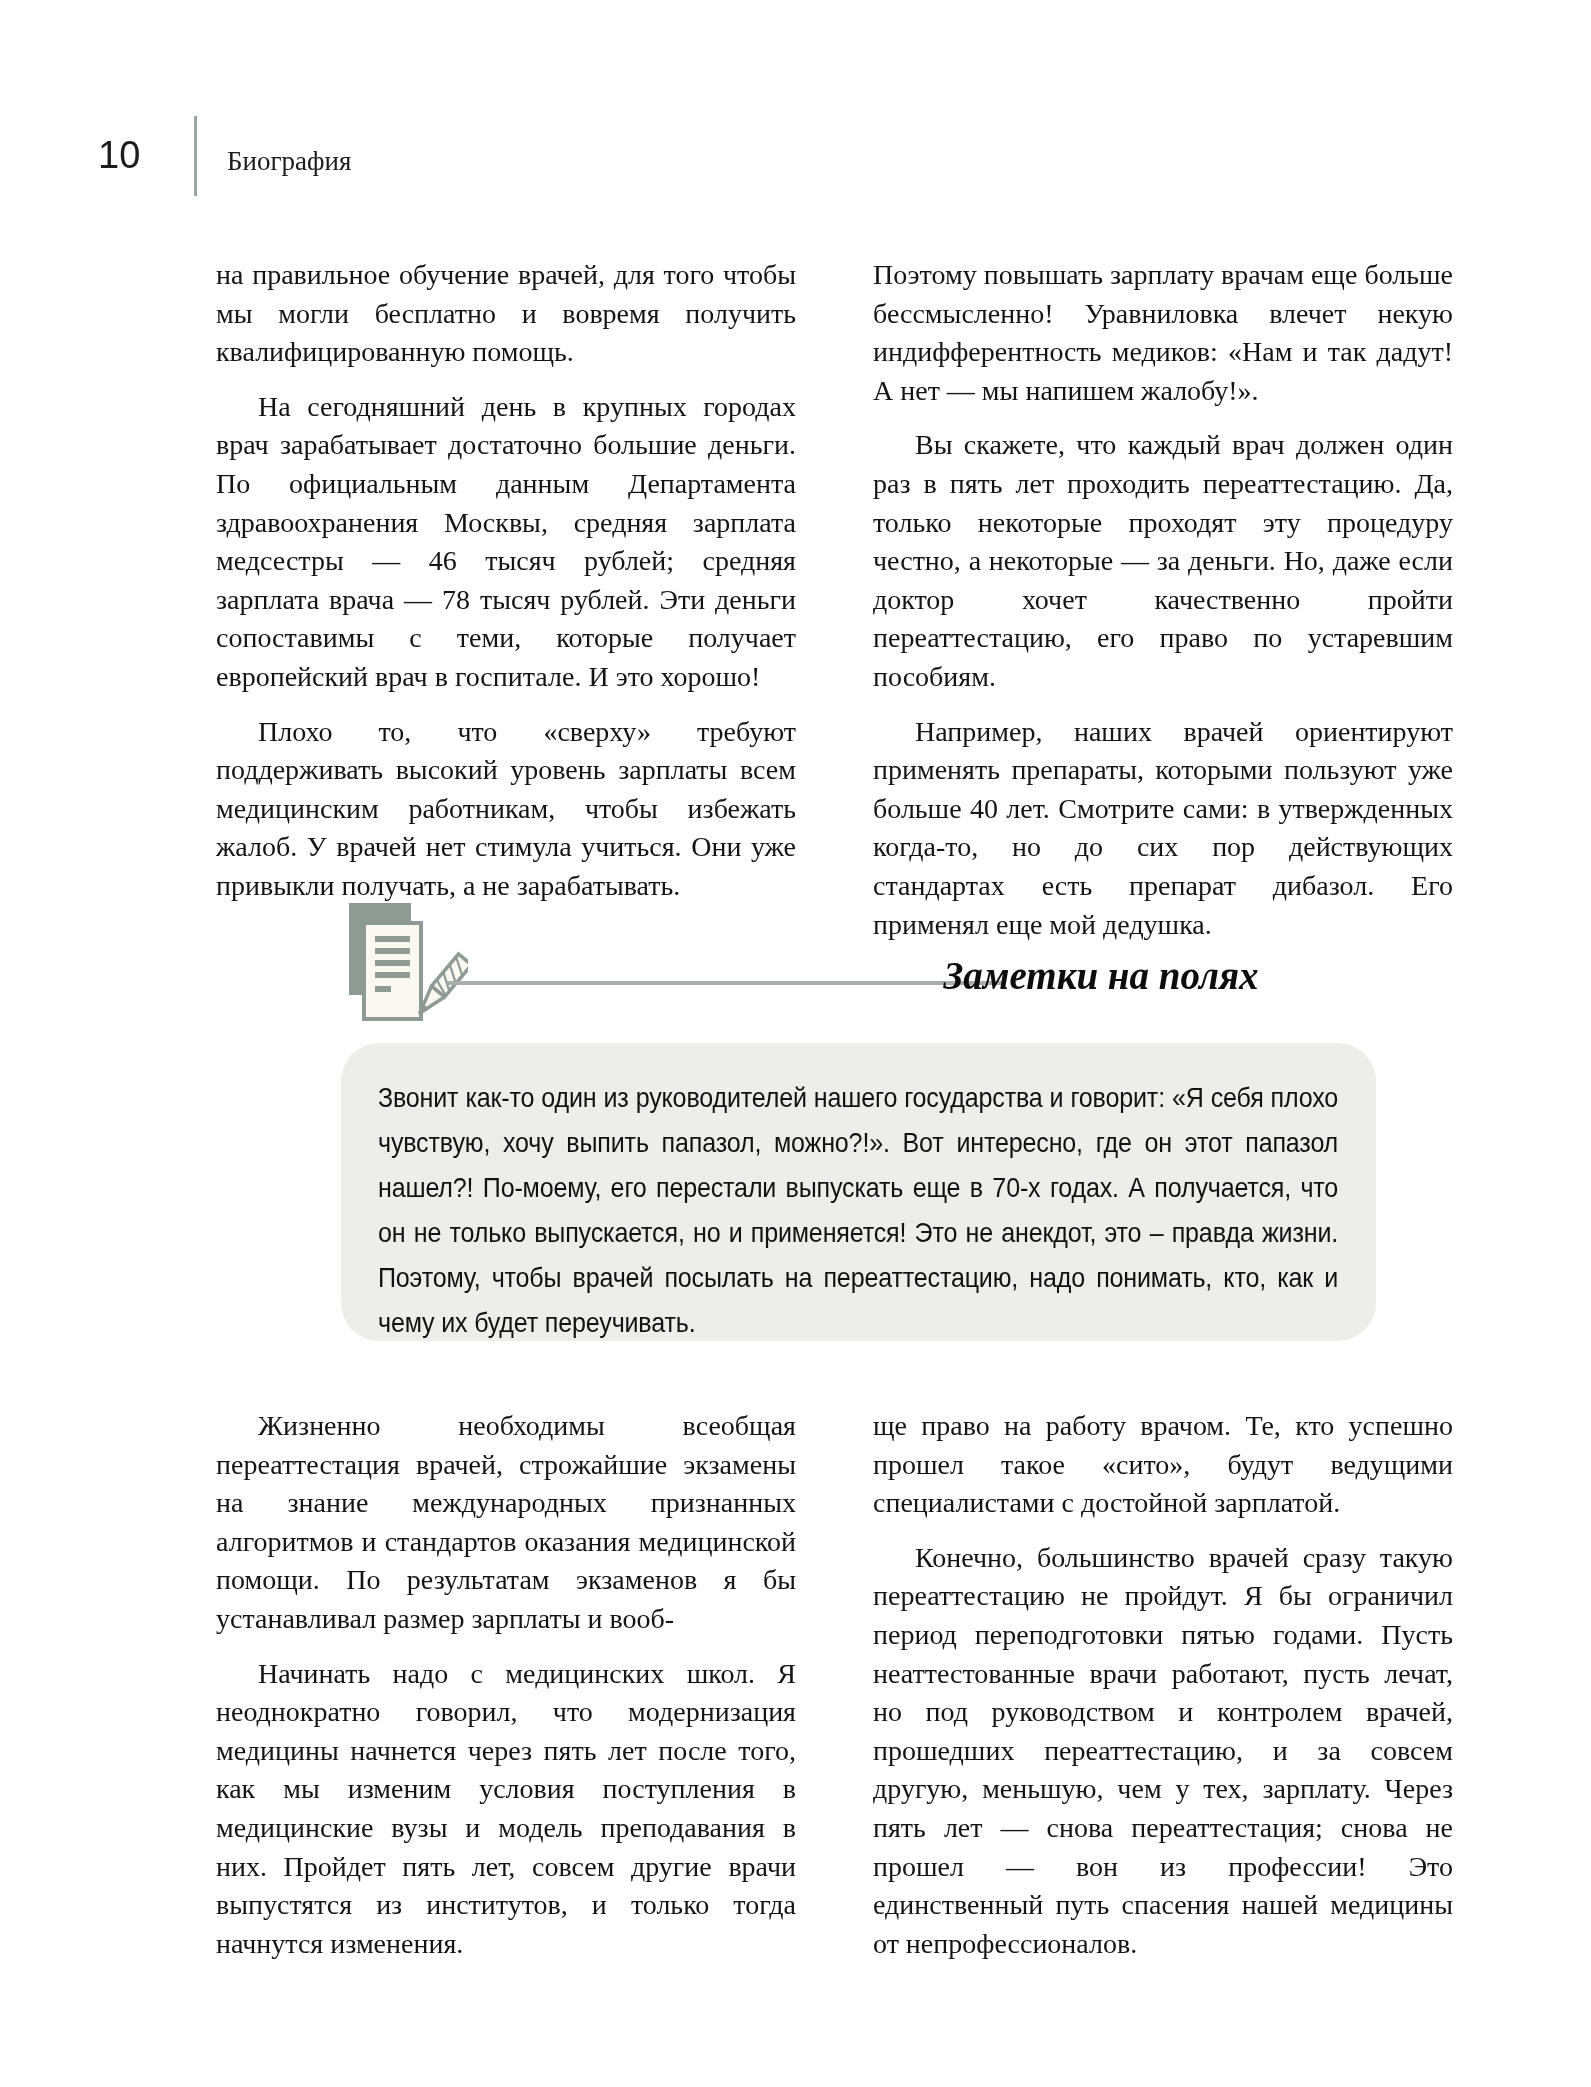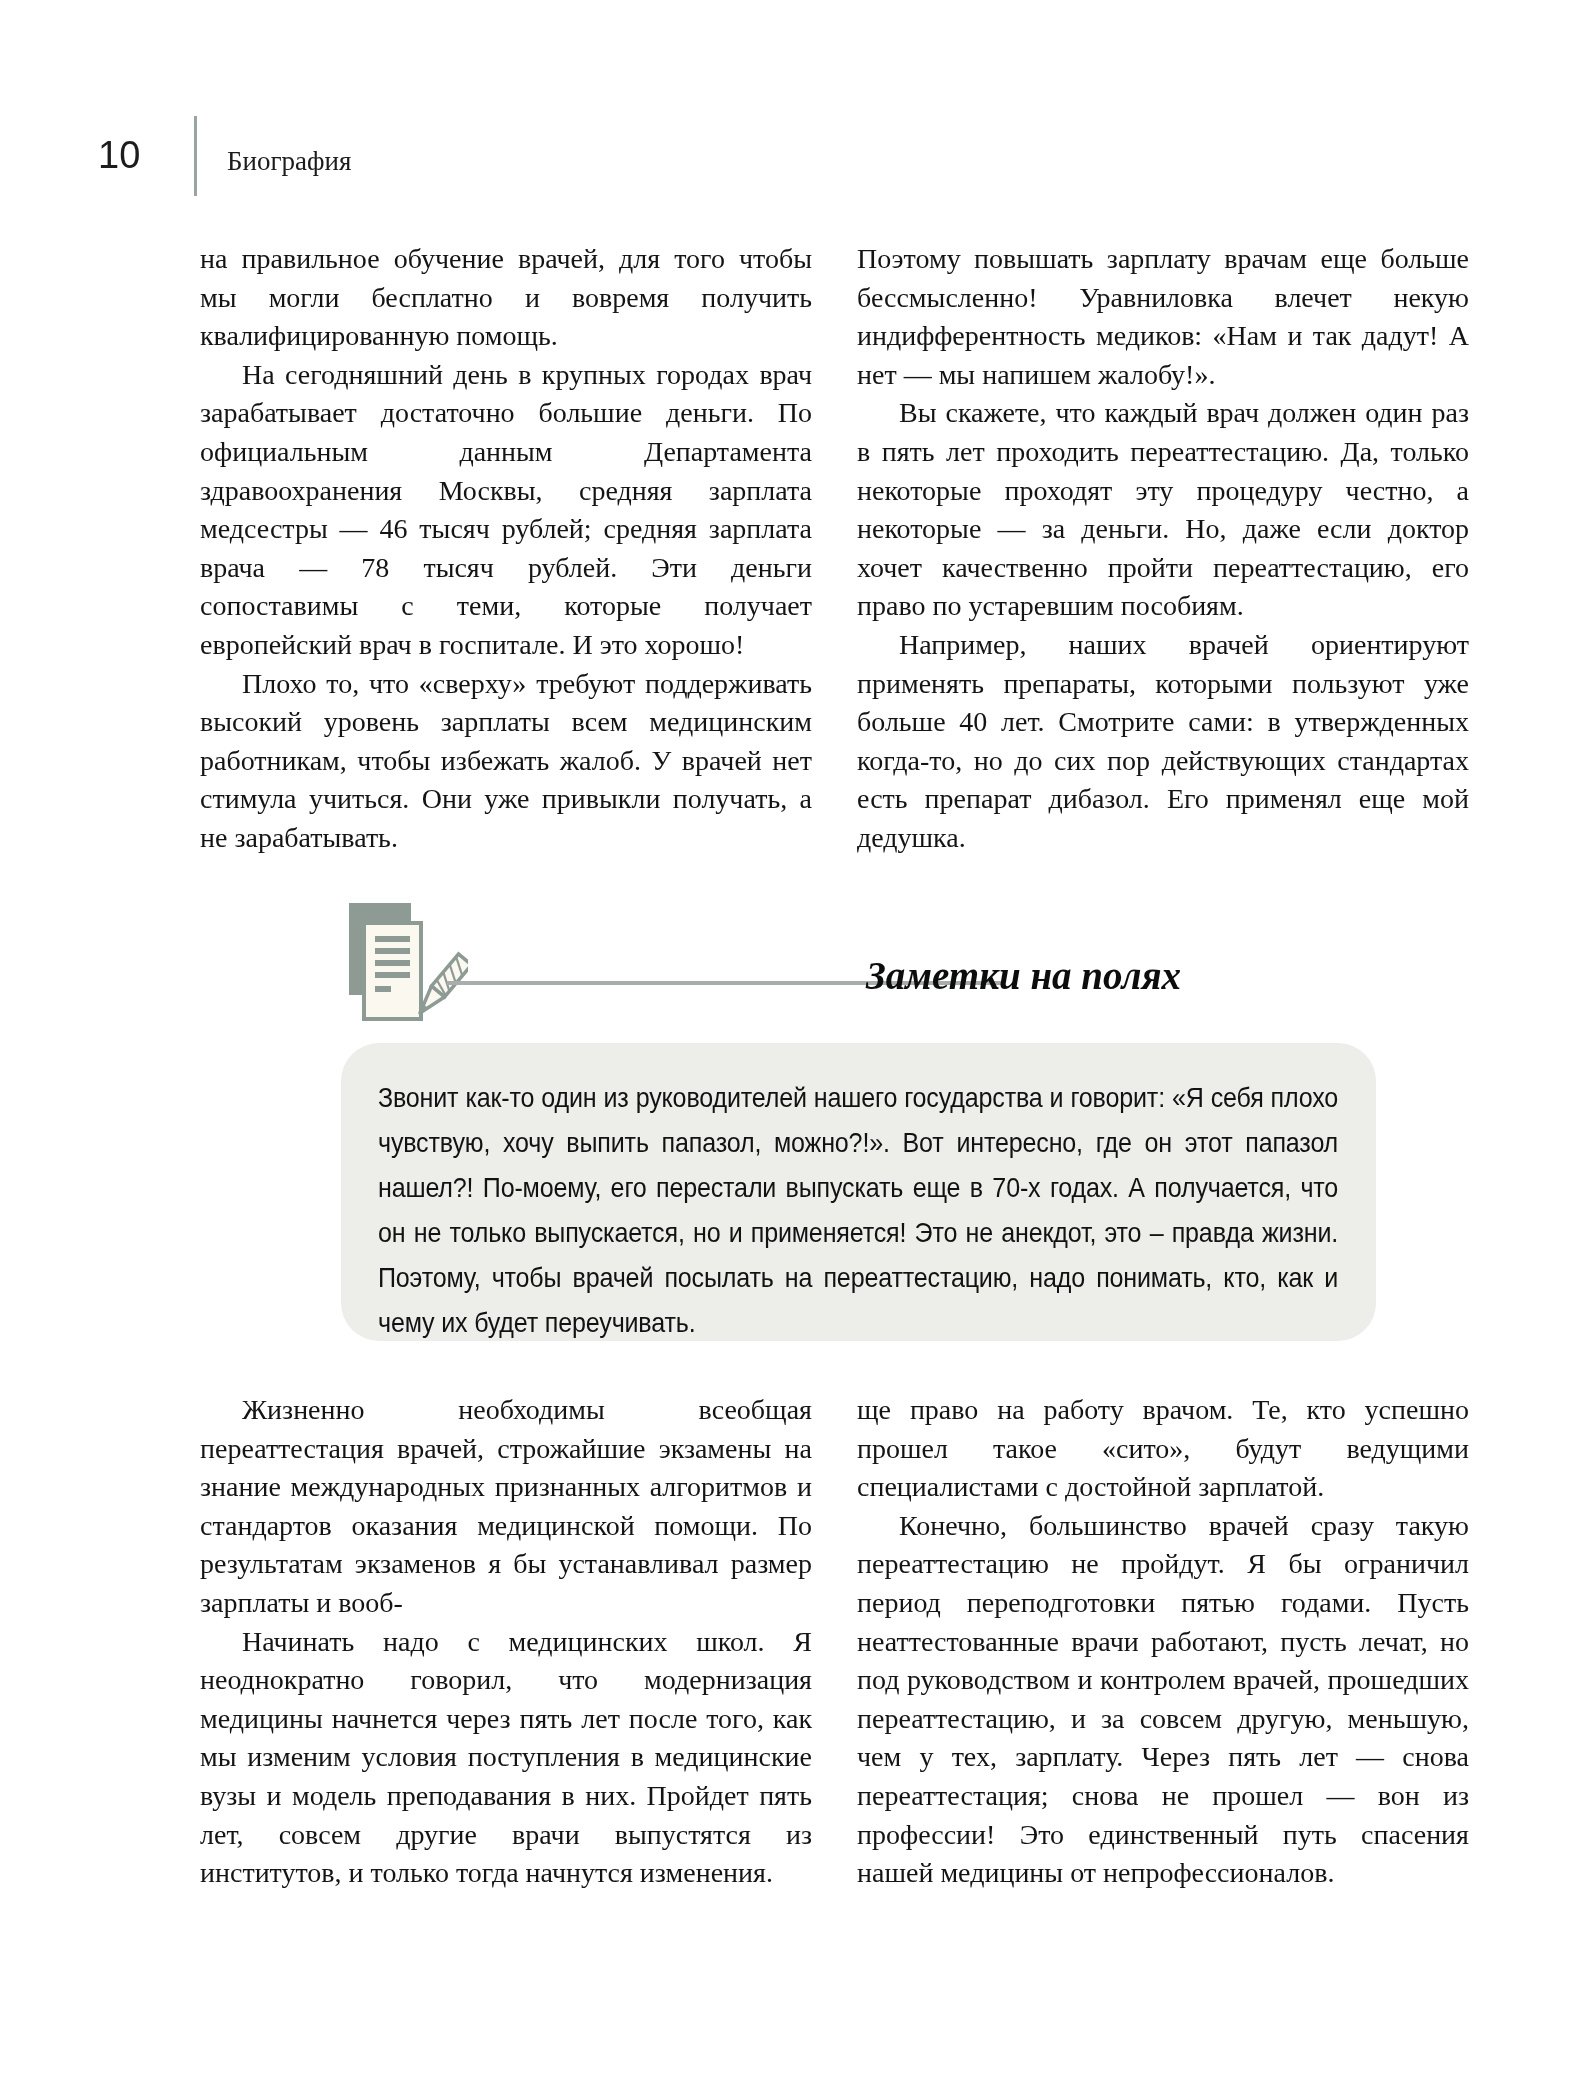--- a/index.html
+++ b/index.html
@@ -34,32 +34,32 @@
     position:absolute;left:227px;top:148px;
     font-family:Liberation Serif, serif;
     font-size:27px;line-height:27px;color:#1c1c1c;
   }
   
   .col{
     position:absolute;width:612px;
     font-size:28px;line-height:38.6px;
     text-align:justify;
   }
-  .col p{margin:0;padding:0;text-indent:42px;}
+  .col p{margin:16px;padding:0;text-indent:42px;}
   .col p.no-indent{text-indent:0;}
   .col-top-left{left:200px;top:240px;}
   .col-top-right{left:857px;top:240px;}
   .col-bot-left{left:200px;top:1391px;}
   .col-bot-right{left:857px;top:1391px;}
   
   .notes-icon{position:absolute;left:348px;top:901px;width:120px;height:122px;}
   .notes-rule{position:absolute;left:447px;top:981px;width:558px;height:4px;background:var(--rule);}
   .notes-title{
     position:absolute;left:866px;top:954px;width:470px;
-    text-align:left;
+    text-align:center;
     font-family:"Liberation Serif",serif;
     font-style:italic;font-weight:bold;
     font-size:39px;line-height:44px;color:#0d0d0d;
   }
   
   .note-box{
     position:absolute;left:313px;top:1043px;width:1035px;height:298px;
     background:var(--box-bg);border-radius:38px;margin-left:28px;
   }
   .note-text{

